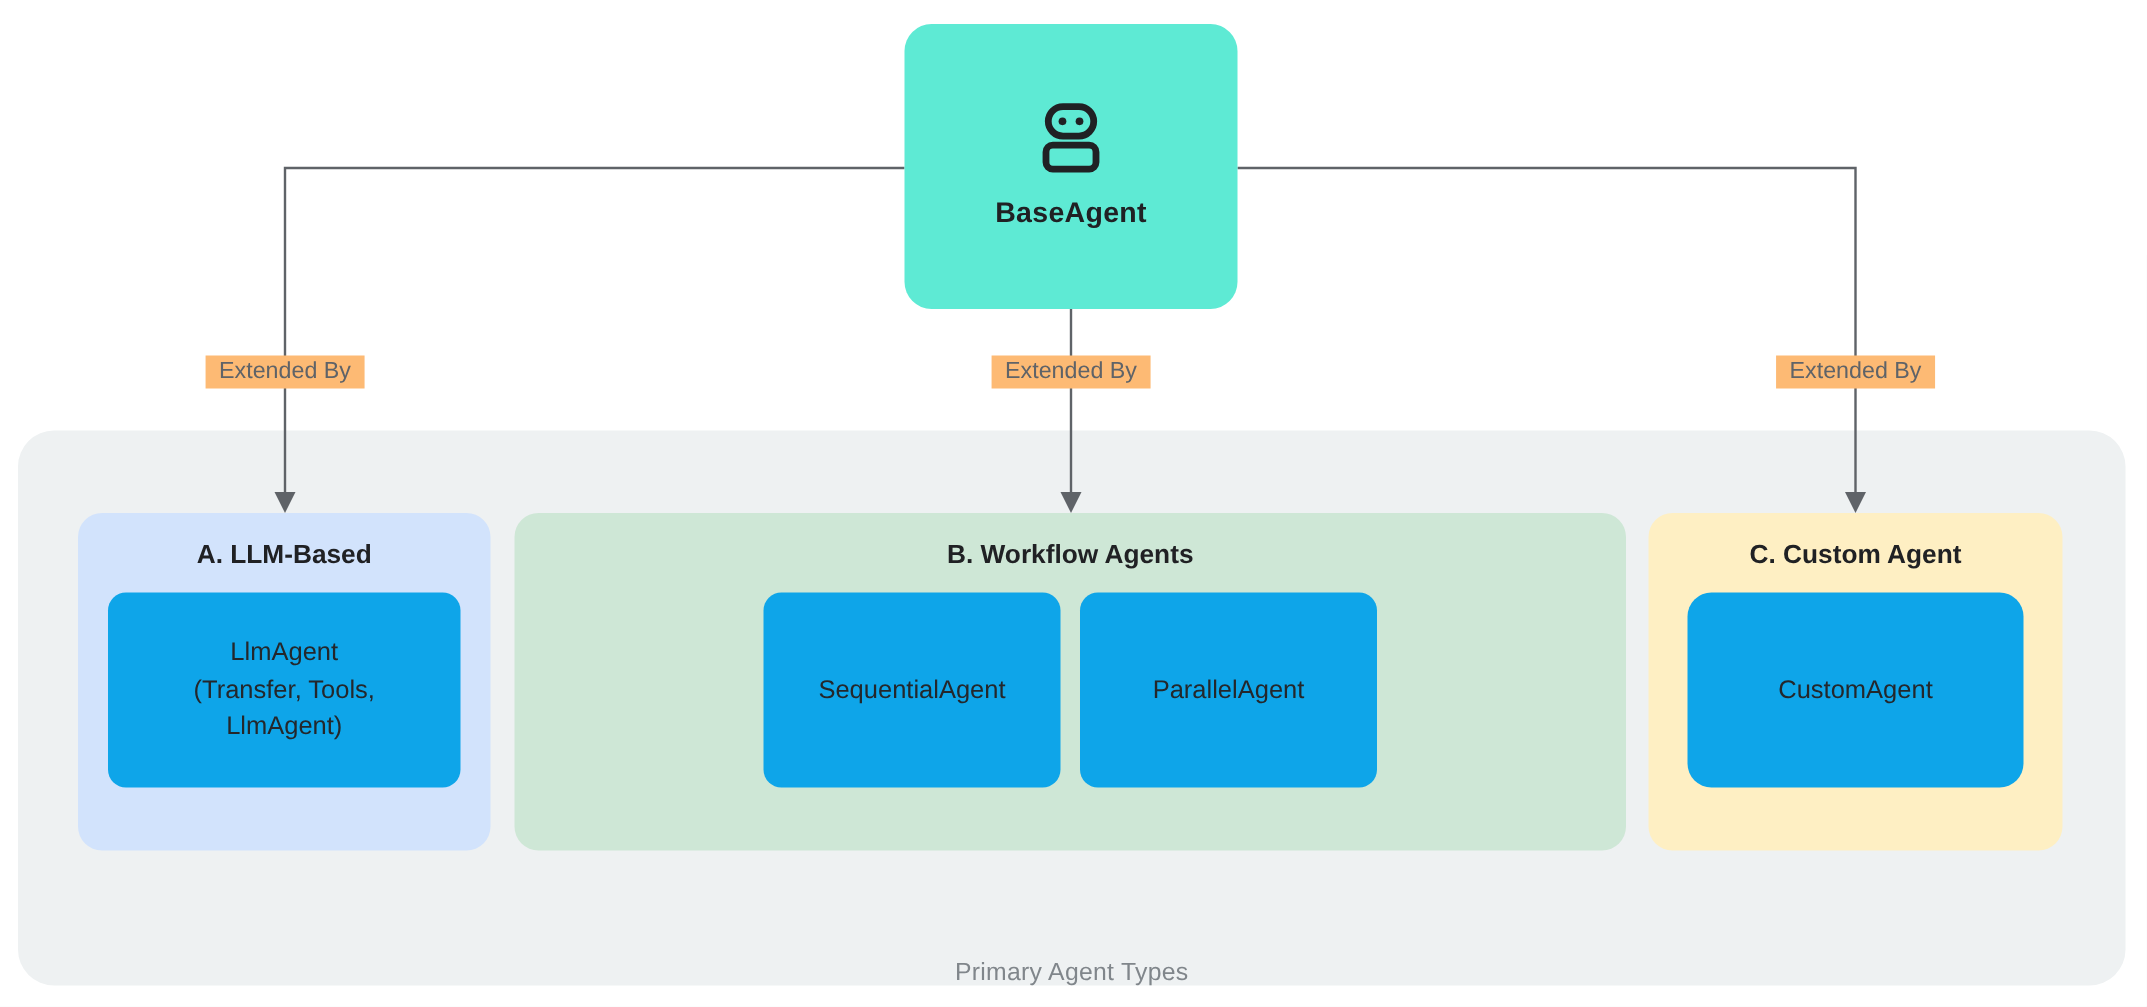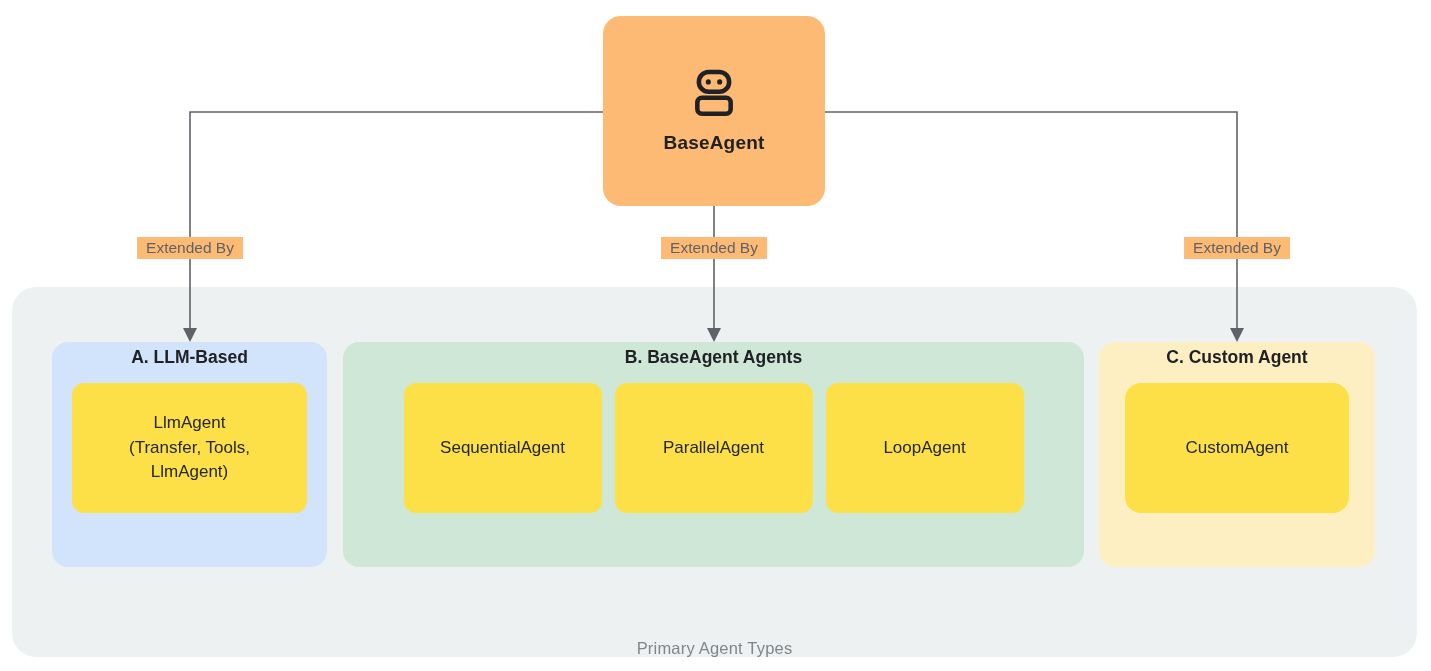--- a/index.html
+++ b/index.html
@@ -10,46 +10,46 @@
   
   .panel{
     position:absolute;left:12px;top:287px;width:1405px;height:370px;
     background:#eef1f2;border-radius:24px;z-index:1;
   }
   
   .connectors{position:absolute;left:0;top:0;width:1431px;height:671px;z-index:2;}
   
   .base-node{
     position:absolute;left:603px;top:16px;width:222px;height:190px;
-    background:#fdba74;border-radius:18px;z-index:3;
+    background:#5eead4;border-radius:18px;z-index:3;
     display:flex;flex-direction:column;align-items:center;justify-content:center;gap:9px;
   }
   .base-label{font-size:19px;font-weight:700;color:#202124;letter-spacing:.2px;}
   
   .edge-label{
     position:absolute;top:237px;transform:translateX(-50%);
     background:#fdba74;padding:2px 9px;font-size:15.5px;color:#5f6368;z-index:4;white-space:nowrap;
   }
   .edge-left{left:190px;}
   .edge-center{left:714px;}
   .edge-right{left:1237px;}
   
   .group{
     position:absolute;top:342px;height:225px;border-radius:16px;z-index:3;
-    box-sizing:border-box;padding-top:5px;
+    box-sizing:border-box;padding-top:17px;
   }
   .group-a{left:52px;width:275px;background:#d2e3fc;}
   .group-b{left:343px;width:741px;background:#cee7d6;}
   .group-c{left:1099px;width:276px;background:#feefc3;}
   .group-title{
     text-align:center;font-size:17.5px;font-weight:600;color:#202124;line-height:21px;
   }
   .cards{display:flex;justify-content:center;gap:13px;margin-top:15px;}
   .card{
-    background:#fde047;border-radius:12px;height:130px;
+    background:#0ea5e9;border-radius:12px;height:130px;
     display:flex;align-items:center;justify-content:center;text-align:center;
     font-size:17px;color:#24272b;line-height:1.45;
   }
   .card span{display:block;}
   .card-a{width:235px;}
   .card-b{width:198px;}
   .card-c{width:224px;border-radius:16px;}
   
   .caption{
     position:absolute;left:12px;top:601px;width:1405px;text-align:center;
@@ -98,30 +98,27 @@
         <div>
           <span>LlmAgent</span>
           <span>(Transfer, Tools,</span>
           <span>LlmAgent)</span>
         </div>
       </div>
     </div>
   </div>
 
   <div class="group group-b">
-    <div class="group-title">B. BaseAgent Agents</div>
+    <div class="group-title">B. Workflow Agents</div>
     <div class="cards">
       <div class="card card-b">
         <span>SequentialAgent</span>
       </div>
       <div class="card card-b">
         <span>ParallelAgent</span>
-      </div>
-      <div class="card card-b">
-        <span>LoopAgent</span>
       </div>
     </div>
   </div>
 
   <div class="group group-c">
     <div class="group-title">C. Custom Agent</div>
     <div class="cards">
       <div class="card card-c">
         <span>CustomAgent</span>
       </div>

